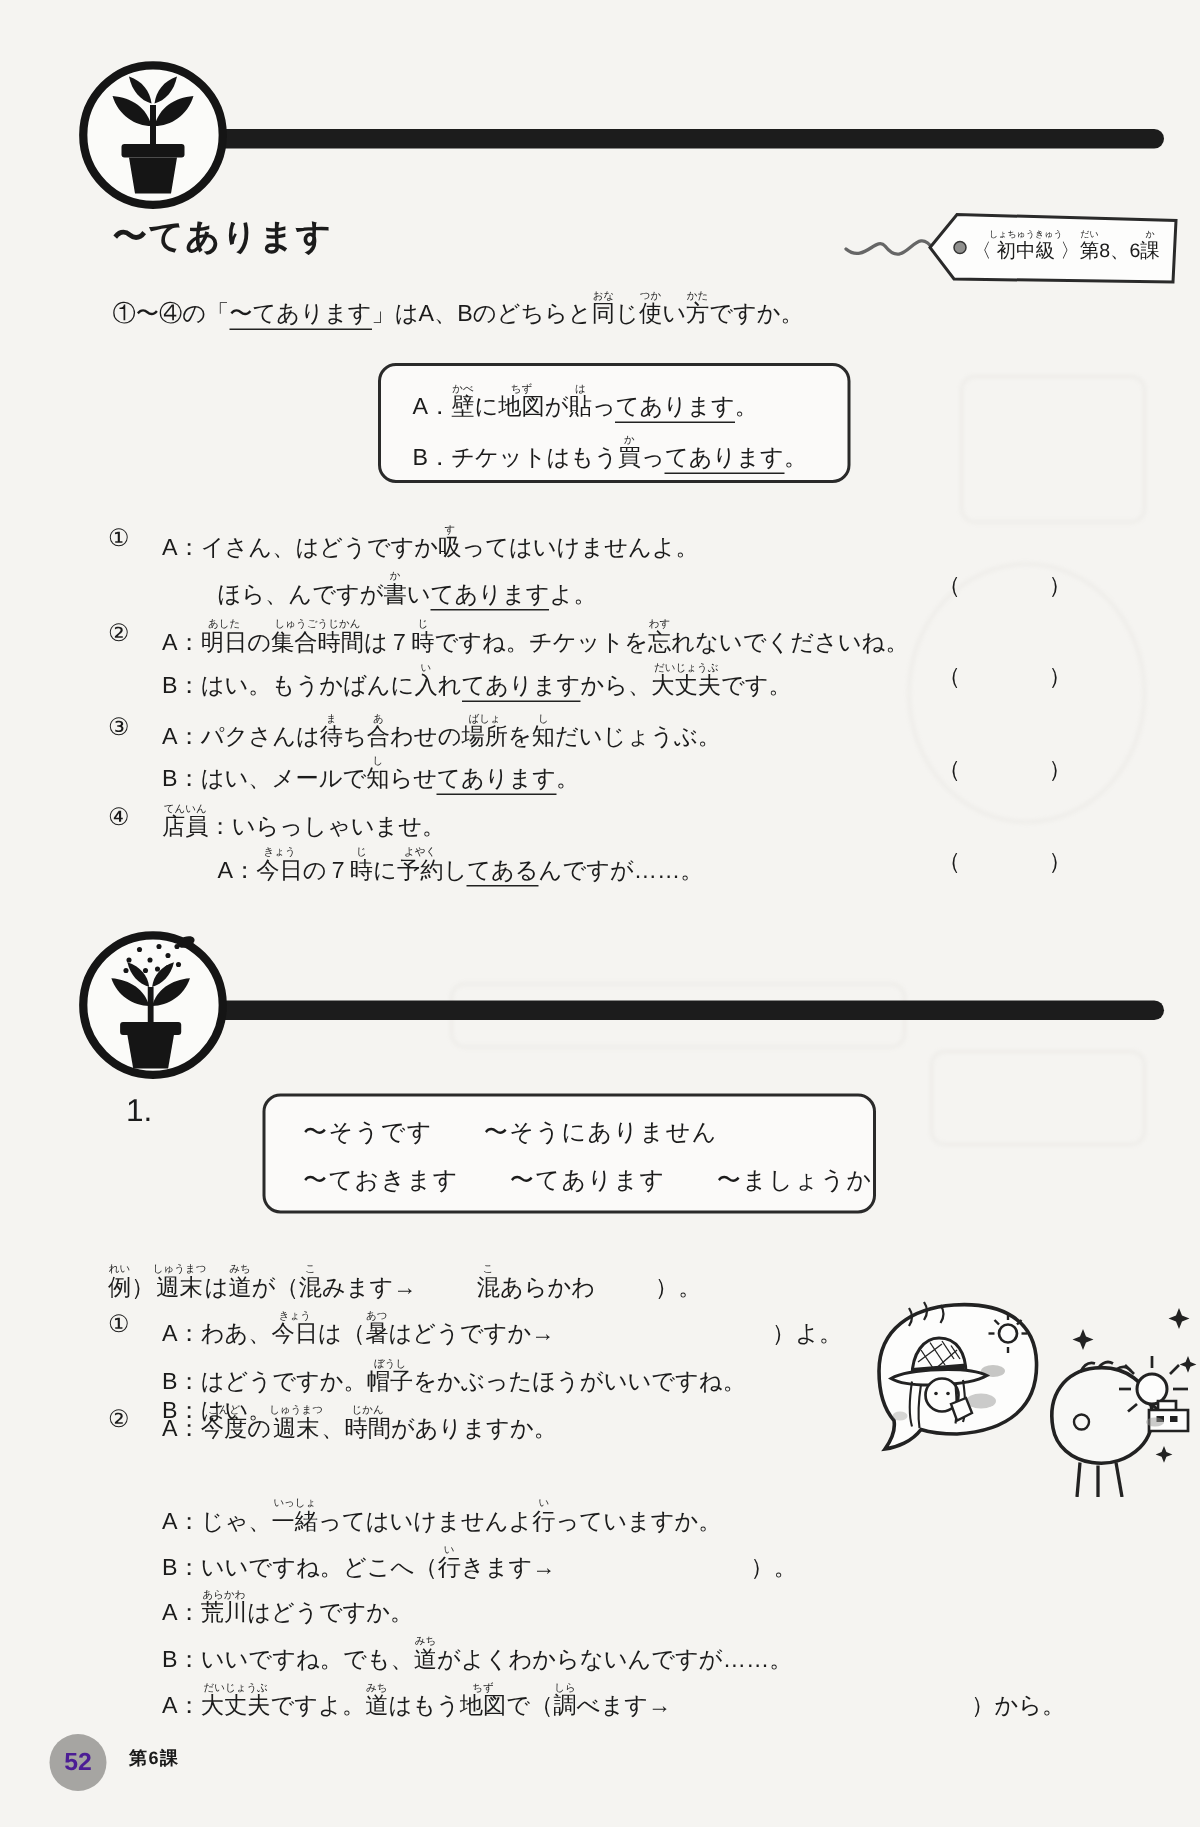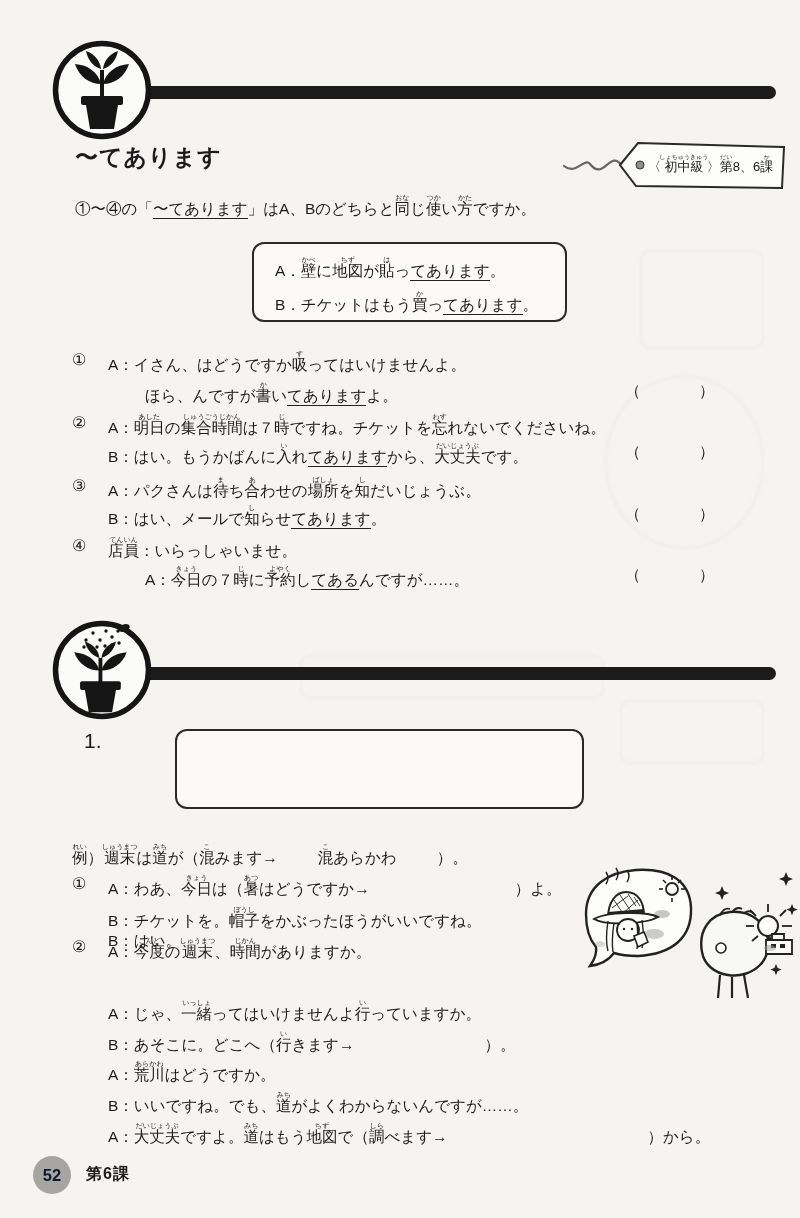--- a/index.html
+++ b/index.html
@@ -37,22 +37,22 @@
   .rule-box{position:absolute;border:2.5px solid #2a2a2a;border-radius:12px;background:rgba(255,255,255,.55);}
   .box-ab{left:252px;top:242px;width:311px;height:76px;}
   .box-opt{left:175px;top:729px;width:405px;height:76px;}
   .box-line{position:absolute;left:21px;font-size:15.5px;line-height:20px;white-space:nowrap;}
   .opt-line{position:absolute;left:25px;font-size:16px;line-height:20px;letter-spacing:1px;white-space:nowrap;}
 
   .exercise-number{position:absolute;left:84px;top:729px;font-size:21px;}
 
   
   .page-badge{position:absolute;left:33px;top:1156px;width:38px;height:38px;border-radius:50%;
-    background:#a6a5a2;color:#0f172a;font-size:16.5px;font-weight:bold;text-align:center;line-height:38px;}
-  .chapter-label{position:absolute;left:86px;top:1164px;font-size:16px;font-weight:bold;letter-spacing:1px;}
+    background:#a6a5a2;color:#4c1d95;font-size:16.5px;font-weight:bold;text-align:center;line-height:38px;}
+  .chapter-label{position:absolute;left:86px;top:1164px;font-size:12px;font-weight:bold;letter-spacing:1px;}
 </style>
 </head>
 <body>
 
 <div class="page">
 
   <div class="ghost" style="left:640px;top:250px;width:120px;height:95px;"></div>
   <div class="ghost" style="left:605px;top:375px;width:155px;height:170px;border-radius:50%;"></div>
   <div class="ghost" style="left:300px;top:655px;width:300px;height:40px;"></div>
   <div class="ghost" style="left:620px;top:700px;width:140px;height:60px;"></div>
@@ -136,33 +136,35 @@
         <path d="M53 34 C60 32 66 26 68 17 C59 20 54 26 53 34 Z" fill="#151515"></path>
         <rect x="31" y="58" width="42" height="9" rx="2" fill="#151515"></rect>
         <path d="M36 67 L68 67 L64 90 L40 90 Z" fill="#151515"></path>
       </g>
     </svg>
   </div>
 
   <div class="exercise-number">1.</div>
 
   <div class="rule-box box-opt">
+    <div class="opt-line" style="top:15px;">〜そうです　　〜そうにありません</div>
+    <div class="opt-line" style="top:47px;">〜ておきます　　〜てあります　　〜ましょうか</div>
   </div>
 
   <div class="line" style="left:72px;top:843px;"><ruby>例<rt>れい</rt></ruby><span>）</span><ruby>週末<rt>しゅうまつ</rt></ruby><span>は</span><ruby>道<rt>みち</rt></ruby><span>が（</span><ruby>混<rt>こ</rt></ruby><span>みます→</span><span class="gap" style="width: 40px;"></span><ruby>混<rt>こ</rt></ruby><span>あらかわ</span><span class="gap" style="width: 40px;"></span><span>）。</span></div>
 
   <span class="num" style="left:72px;top:874px;">①</span>
   <div class="line" style="left:108px;top:874px;"><span>A：わあ、</span><ruby>今日<rt>きょう</rt></ruby><span>は（</span><ruby>暑<rt>あつ</rt></ruby><span>はどうですか→</span><span class="gap" style="width: 145px;"></span><span>）よ。</span></div>
-  <div class="line" style="left:108px;top:906px;"><span>B：チケットを。</span><ruby>帽子<rt>ぼうし</rt></ruby><span>をかぶったほうがいいですね。</span></div>
+  <div class="line" style="left:108px;top:906px;"><span>B：はどうですか。</span><ruby>帽子<rt>ぼうし</rt></ruby><span>をかぶったほうがいいですね。</span></div>
 
   <span class="num" style="left:72px;top:937px;">②</span>
   <div class="line" style="left:108px;top:937px;"><span>A：</span><ruby>今度<rt>こんど</rt></ruby><span>の</span><ruby>週末<rt>しゅうまつ</rt></ruby><span>、</span><ruby>時間<rt>じかん</rt></ruby><span>がありますか。</span></div>
   <div class="line" style="left:108px;top:931px;"><span>B：はい。</span></div>
   <div class="line" style="left:108px;top:999px;"><span>A：じゃ、</span><ruby>一緒<rt>いっしょ</rt></ruby><span>ってはいけませんよ</span><ruby>行<rt>い</rt></ruby><span>っていますか。</span></div>
-  <div class="line" style="left:108px;top:1030px;"><span>B：あそこに。どこへ（</span><ruby>行<rt>い</rt></ruby><span>きます→</span><span class="gap" style="width: 130px;"></span><span>）。</span></div>
+  <div class="line" style="left:108px;top:1030px;"><span>B：いいですね。どこへ（</span><ruby>行<rt>い</rt></ruby><span>きます→</span><span class="gap" style="width: 130px;"></span><span>）。</span></div>
   <div class="line" style="left:108px;top:1060px;"><span>A：</span><ruby>荒川<rt>あらかわ</rt></ruby><span>はどうですか。</span></div>
   <div class="line" style="left:108px;top:1091px;"><span>B：いいですね。でも、</span><ruby>道<rt>みち</rt></ruby><span>がよくわからないんですが……。</span></div>
   <div class="line" style="left:108px;top:1122px;"><span>A：</span><ruby>大丈夫<rt>だいじょうぶ</rt></ruby><span>ですよ。</span><ruby>道<rt>みち</rt></ruby><span>はもう</span><ruby>地図<rt>ちず</rt></ruby><span>で（</span><ruby>調<rt>しら</rt></ruby><span>べます→</span><span class="gap" style="width: 200px;"></span><span>）から。</span></div>
 
   <div style="position:absolute;left:570px;top:856px;">
     <svg width="228" height="142" viewBox="0 0 228 142">
 
       <path d="M16 58 C16 30 38 16 66 14 C98 12 120 24 121 52 C122 82 102 98 68 100 C58 100 50 99 44 97 C38 105 28 109 20 110 C25 103 27 97 26 91 C19 83 16 72 16 58 Z" fill="#fdfdfc" stroke="#222" stroke-width="2.4"></path>
 
       <circle cx="102" cy="33" r="6" fill="none" stroke="#222" stroke-width="1.8"></circle>

